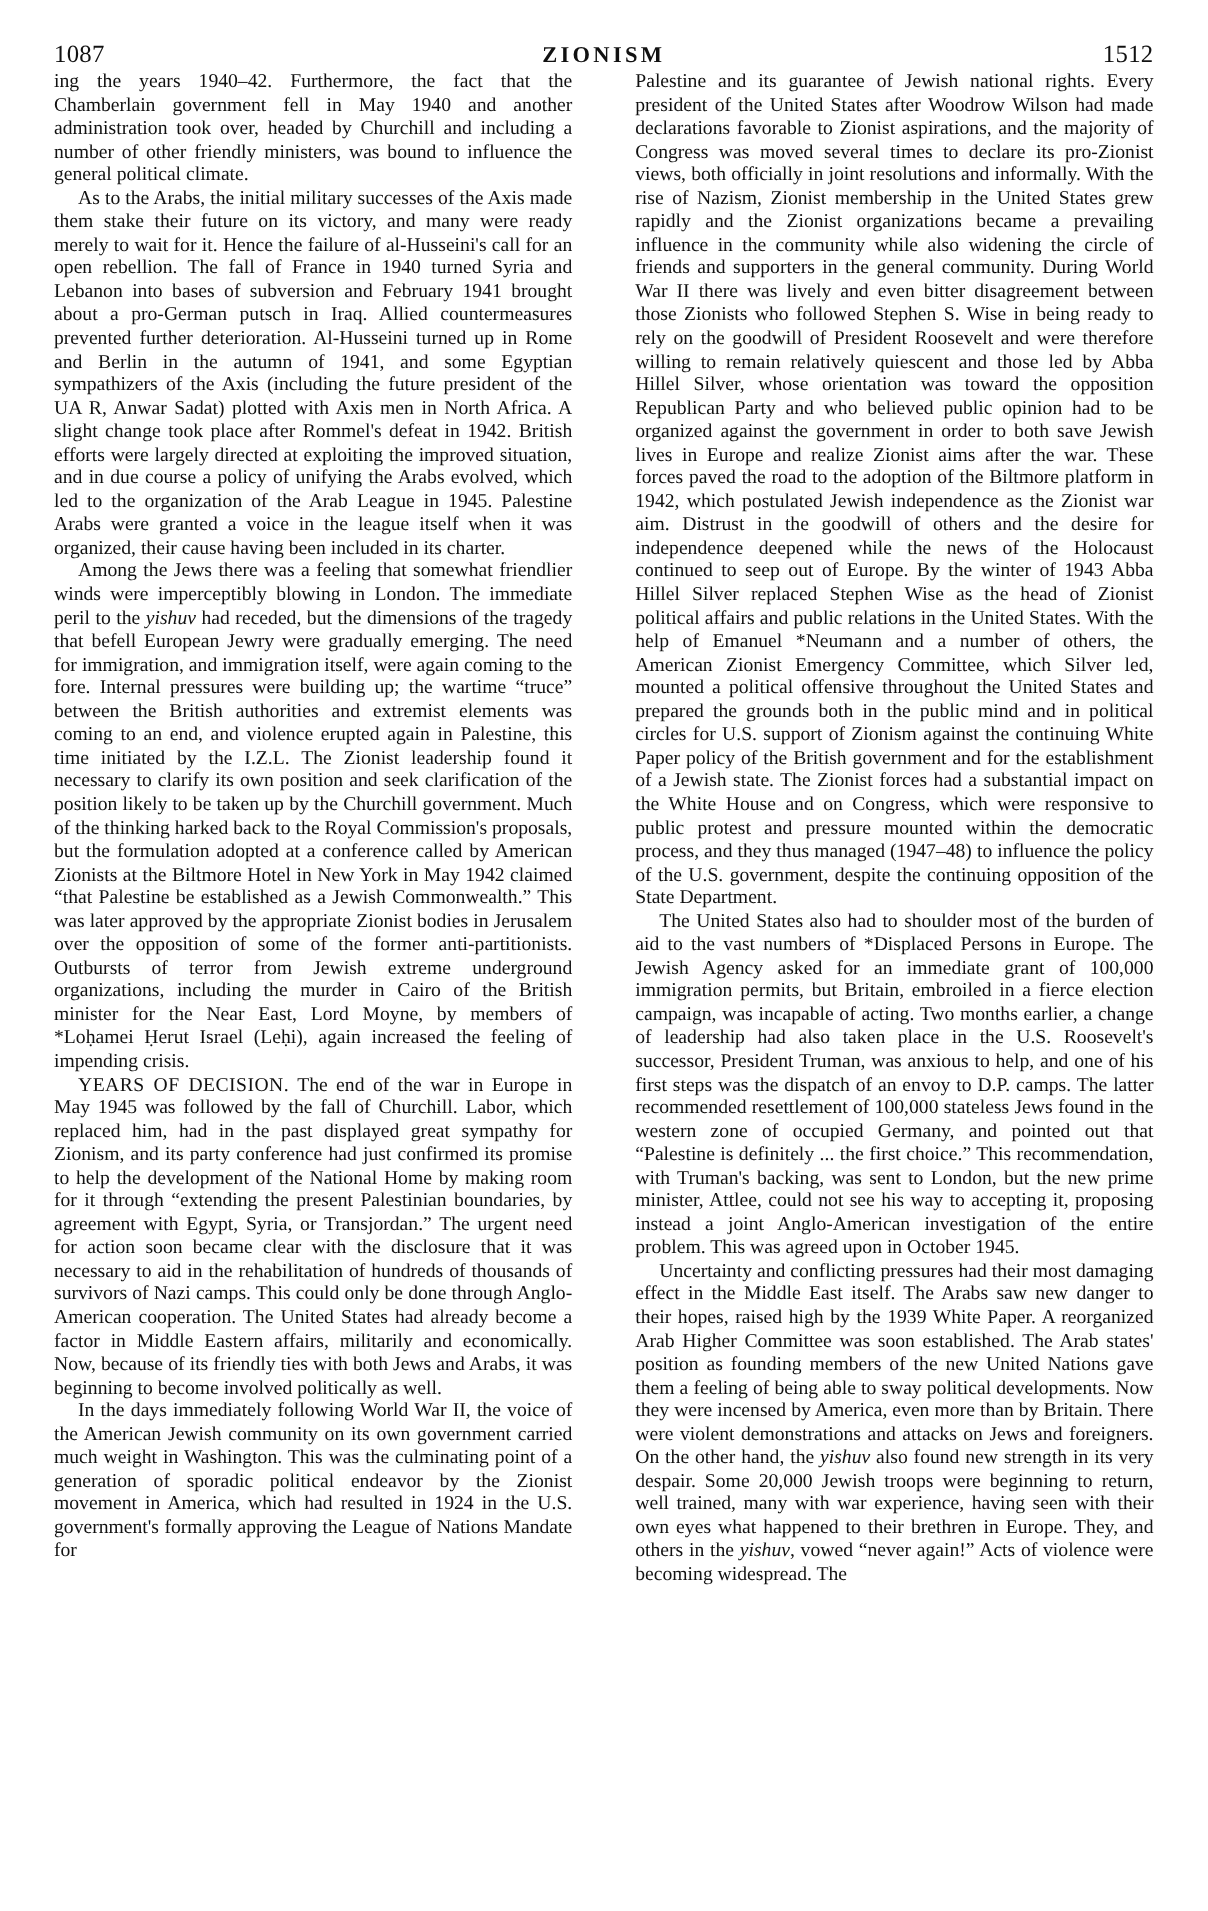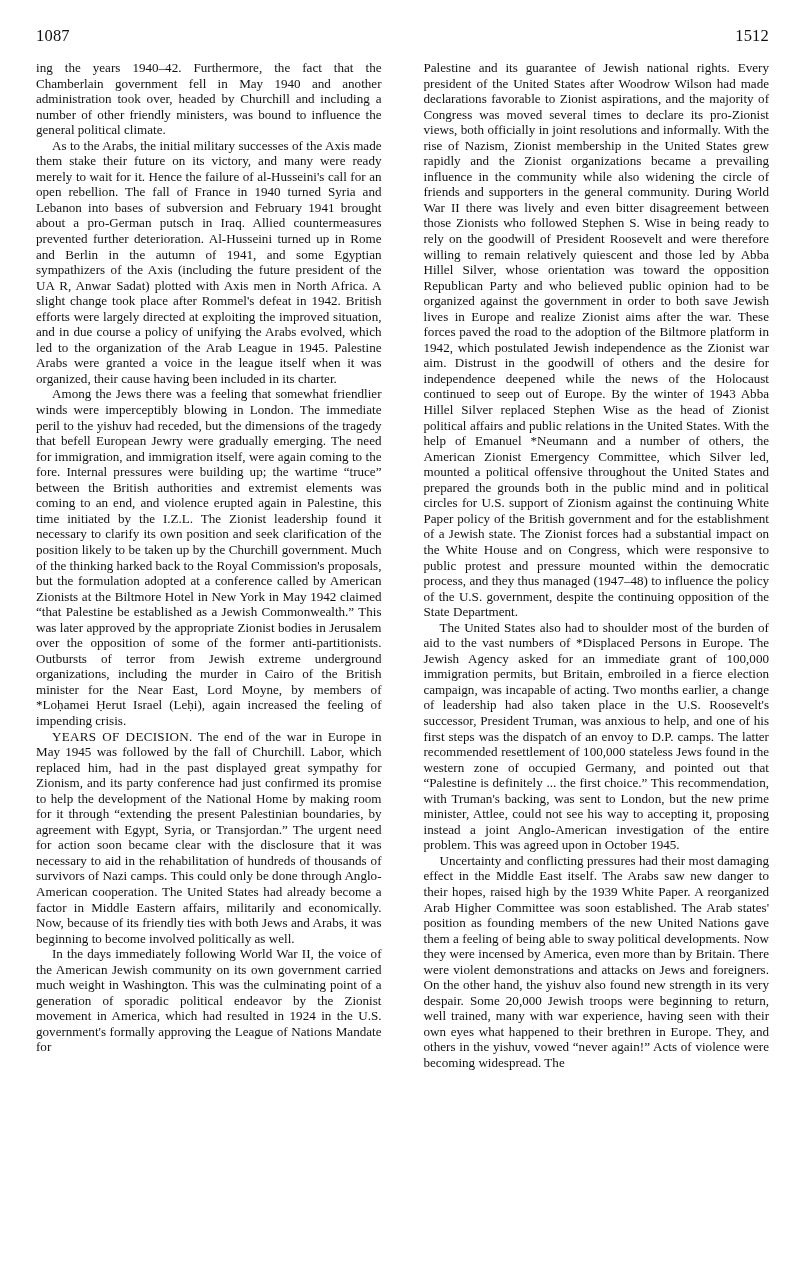--- a/index.html
+++ b/index.html
@@ -20,21 +20,20 @@
     height: 1274px;
     box-sizing: border-box;
     padding: 26px 36px 20px 36px;
     position: relative;
   }
   .header {
     display: flex;
     align-items: baseline;
     justify-content: space-between;
     font-size: 16.5px;
-    margin-bottom: 14px;
     letter-spacing: 0.2px;
   }
   .folio {
     font-family: "Liberation Serif", serif;
     font-size: 16.5px;
     color: #111;
   }
   .running-title {
     font-size: 15px;
     letter-spacing: 2.2px;
@@ -60,29 +59,31 @@
     text-indent: 16px;
   }
   .col p.first {
     text-indent: 0;
   }
   .smallcaps {
     font-variant: small-caps;
     letter-spacing: 0.3px;
   }
   .ital {
+    font-style: italic;
   }
 </style>
 </head>
 <body>
 
 <div class="page">
 
   <div class="header">
     <div class="folio">1087</div>
+    <div class="running-title">ZIONISM</div>
     <div class="folio">1512</div>
   </div>
 
   <div class="columns">
 
     <div class="col">
       <p class="first">ing the years 1940–42. Furthermore, the fact that the Chamberlain government fell in May 1940 and another administration took over, headed by Churchill and including a number of other friendly ministers, was bound to influence the general political climate.</p>
       <p>As to the Arabs, the initial military successes of the Axis made them stake their future on its victory, and many were ready merely to wait for it. Hence the failure of al-Husseini's call for an open rebellion. The fall of France in 1940 turned Syria and Lebanon into bases of subversion and February 1941 brought about a pro-German putsch in Iraq. Allied countermeasures prevented further deterioration. Al-Husseini turned up in Rome and Berlin in the autumn of 1941, and some Egyptian sympathizers of the Axis (including the future president of the UA R, Anwar Sadat) plotted with Axis men in North Africa. A slight change took place after Rommel's defeat in 1942. British efforts were largely directed at exploiting the improved situation, and in due course a policy of unifying the Arabs evolved, which led to the organization of the Arab League in 1945. Palestine Arabs were granted a voice in the league itself when it was organized, their cause having been included in its charter.</p>
       <p>Among the Jews there was a feeling that somewhat friendlier winds were imperceptibly blowing in London. The immediate peril to the <span class="ital">yishuv</span> had receded, but the dimensions of the tragedy that befell European Jewry were gradually emerging. The need for immigration, and immigration itself, were again coming to the fore. Internal pressures were building up; the wartime “truce” between the British authorities and extremist elements was coming to an end, and violence erupted again in Palestine, this time initiated by the I.Z.L. The Zionist leadership found it necessary to clarify its own position and seek clarification of the position likely to be taken up by the Churchill government. Much of the thinking harked back to the Royal Commission's proposals, but the formulation adopted at a conference called by American Zionists at the Biltmore Hotel in New York in May 1942 claimed “that Palestine be established as a Jewish Commonwealth.” This was later approved by the appropriate Zionist bodies in Jerusalem over the opposition of some of the former anti-partitionists. Outbursts of terror from Jewish extreme underground organizations, including the murder in Cairo of the British minister for the Near East, Lord Moyne, by members of *Loḥamei Ḥerut Israel (Leḥi), again increased the feeling of impending crisis.</p>
       <p><span class="smallcaps">YEARS OF DECISION.</span> The end of the war in Europe in May 1945 was followed by the fall of Churchill. Labor, which replaced him, had in the past displayed great sympathy for Zionism, and its party conference had just confirmed its promise to help the development of the National Home by making room for it through “extending the present Palestinian boundaries, by agreement with Egypt, Syria, or Transjordan.” The urgent need for action soon became clear with the disclosure that it was necessary to aid in the rehabilitation of hundreds of thousands of survivors of Nazi camps. This could only be done through Anglo-American cooperation. The United States had already become a factor in Middle Eastern affairs, militarily and economically. Now, because of its friendly ties with both Jews and Arabs, it was beginning to become involved politically as well.</p>

